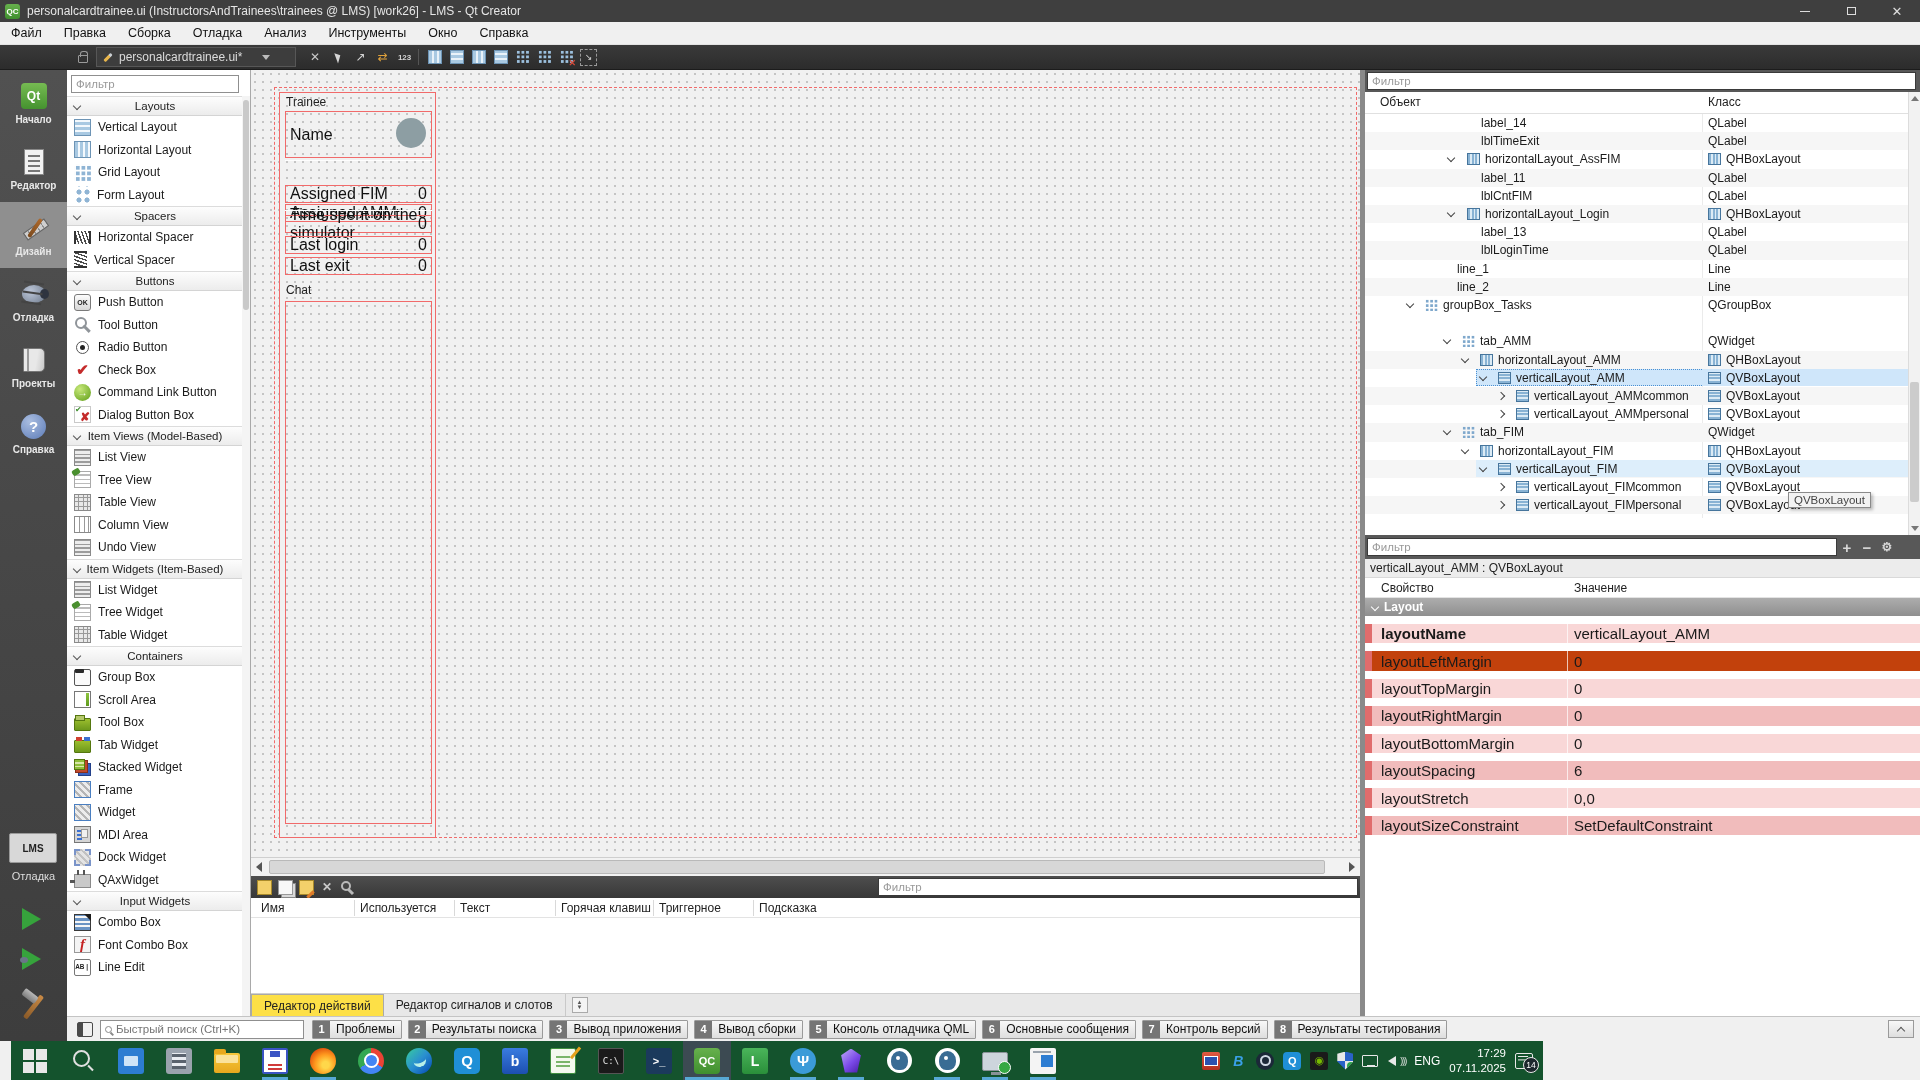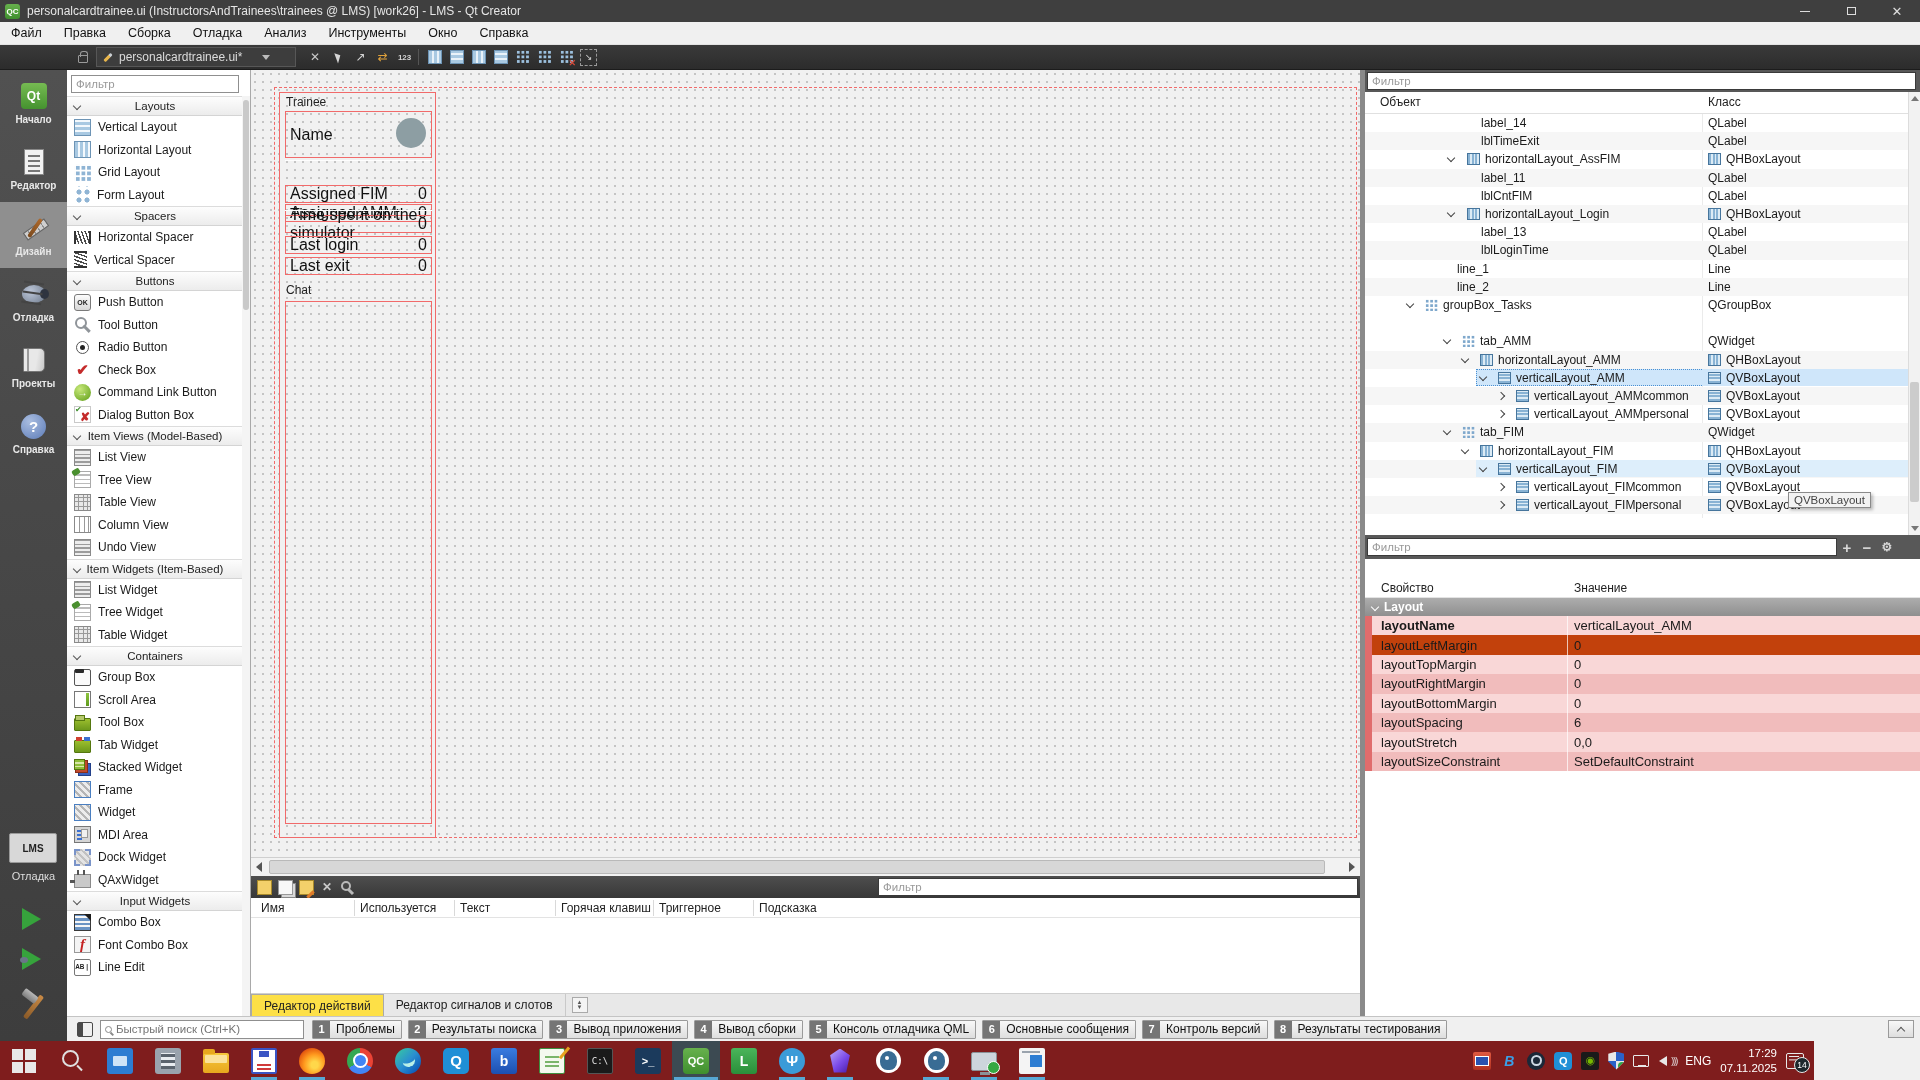--- a/index.html
+++ b/index.html
@@ -176,21 +176,21 @@
 .tooltip { position:absolute; background:#f2f2f2; border:1px solid #8a8a8a; font-size:11.5px; color:#444; padding:1px 5px; box-shadow:2px 2px 3px rgba(0,0,0,0.25); z-index:5; }
 .col-divider { position:absolute; width:1px; background:#ebebeb; }
 
 .proppanel { position:absolute; left:1365px; top:535px; width:555px; height:481px; background:#fff; }
 .strip-btn { color:#d8d8d8; font-size:15px; font-weight:bold; width:20px; text-align:center; }
 .prop-objheader { position:absolute; left:0; top:24px; width:100%; height:19px; background:#ececec; border-bottom:1px solid #d9d9d9; font-size:12px; color:#222; display:flex; align-items:center; padding-left:5px; }
 .prop-colheader { position:absolute; left:0; top:43px; width:100%; height:20px; background:#fff; border-bottom:1px solid #e3e3e3; font-size:12px; color:#222; }
 .prop-section { position:absolute; left:0; top:63px; width:100%; height:18px; background:linear-gradient(#adadad,#8f8f8f); color:#fff; font-weight:bold; font-size:12px; display:flex; align-items:center; }
 .prop-section .chev { border-color:#fff; margin:0 6px 0 7px; }
 .prop-rows { position:absolute; left:0; top:81px; width:100%; }
-.prow { position:relative; height:19.4px; display:flex; align-items:center; font-size:13px; color:#1a1a1a; }
+.prow { position:relative; height:19.4px; display:flex; align-items:center; font-size:15px; color:#1a1a1a;margin-top:8px; }
 .prow .stripe { position:absolute; left:0; top:0; bottom:0; width:7px; background:#e06c6c; }
 .prow .pname { position:absolute; left:16px; }
 .prow .pval { position:absolute; left:209px; }
 .prow .pdiv { position:absolute; left:202px; top:0; bottom:0; width:1px; background:rgba(255,255,255,0.7); }
 
 
 .actionpanel { position:absolute; left:251px; top:876px; width:1109px; height:117px; background:#fff; }
 .ae-toolbar { position:absolute; left:0; top:0; width:100%; height:22px; background:linear-gradient(#4e4e4e,#383838); display:flex; align-items:center; gap:6px; padding-left:6px; }
 .aei { width:15px; height:15px; position:relative; }
 .aei.doc-new { background:#f3d06a; border:1px solid #a98a2a; }
@@ -220,21 +220,21 @@
 .mag::after { content:""; position:absolute; right:-3px; bottom:-3px; width:4px; height:1.6px; background:#8a8a8a; transform:rotate(45deg); }
 .sb-search input { border:none; outline:none; flex:1; font-size:11.5px; font-family:"Liberation Sans",sans-serif; color:#333; }
 .panes { display:flex; gap:6px; margin-left:8px; }
 .pane-btn { height:19px; display:flex; align-items:center; border:1px solid #9a9a9a; border-radius:1px; background:linear-gradient(#f8f8f8,#dedede); }
 .pane-num { width:17px; height:17px; background:#757575; color:#fff; font-size:11px; font-weight:bold; display:flex; align-items:center; justify-content:center; }
 .pane-label { padding:0 6px; font-size:12px; color:#111; }
 .sb-expand { position:absolute; right:6px; top:3px; width:26px; height:18px; border:1px solid #9a9a9a; background:linear-gradient(#f8f8f8,#dedede); display:flex; align-items:center; justify-content:center; }
 .sb-expand .chev { transform:rotate(135deg); margin-top:3px; }
 
 
-.taskbar { position:absolute; left:0; top:1041px; width:1814px; height:39px; background:#7f1d1d; display:flex; align-items:center; }
+.taskbar { position:absolute; left:11px; top:1041px; width:1532px; height:39px; background:#14532d; display:flex; align-items:center; }
 .tb-cell { width:48px; height:39px; display:flex; align-items:center; justify-content:center; position:relative; flex:none; }
 .tb-cell.active { background:#3c4a52; }
 .tb-underline { position:absolute; bottom:0; left:11px; width:26px; height:3px; background:#57a8d4; }
 .tb-cell.active .tb-underline { left:2px; width:44px; }
 .ai { width:26px; height:26px; display:flex; align-items:center; justify-content:center; position:relative; font-size:13px; }
 .ai.win::before { content:""; width:11px; height:11px; background:#e8e8e8; box-shadow:13px 0 #e8e8e8, 0 13px #e8e8e8, 13px 13px #e8e8e8; position:absolute; left:1px; top:1px; }
 .ai.search::before { content:""; width:13px; height:13px; border:2.2px solid #e0e0e0; border-radius:50%; position:absolute; left:3px; top:2px; }
 .ai.search::after { content:""; width:7px; height:2.2px; background:#e0e0e0; position:absolute; right:2px; bottom:4px; transform:rotate(45deg); }
 .ai.tv { background:#2d7dd2; border-radius:3px; }
 .ai.tv::after { content:""; width:14px; height:10px; background:#cfe4f7; border-radius:1px; }
@@ -865,20 +865,21 @@
     <div class="tooltip" style="left:423px;top:422px;">QVBoxLayout</div>
   </div>
 
   <div class="proppanel">
     <div class="panel-toolstrip" style="height:24px;">
       <input class="flt" style="margin-left: 2px; width: 470px;" placeholder="Фильтр">
       <span class="strip-btn">+</span>
       <span class="strip-btn">−</span>
       <span class="strip-btn" style="font-size:12px;">⚙</span>
     </div>
+    <div class="prop-objheader">verticalLayout_AMM : QVBoxLayout</div>
     <div class="prop-colheader">
       <span style="position:absolute;left:16px;top:3px;">Свойство</span>
       <span style="position:absolute;left:209px;top:3px;">Значение</span>
     </div>
     <div class="prop-section">
       <span class="chev"></span>
       <span>Layout</span>
     </div>
     <div class="prop-rows" id="prop-rows">
         <div class="prow" style="background: rgb(249, 215, 215);">

